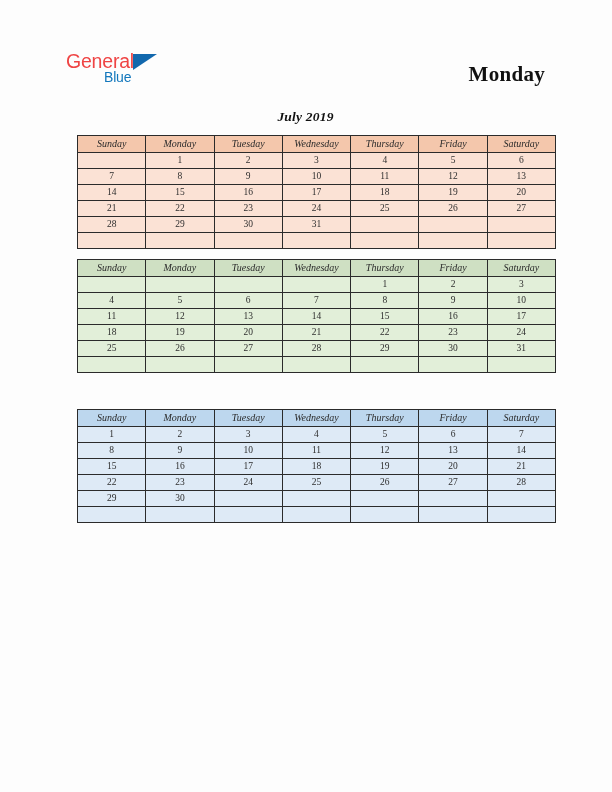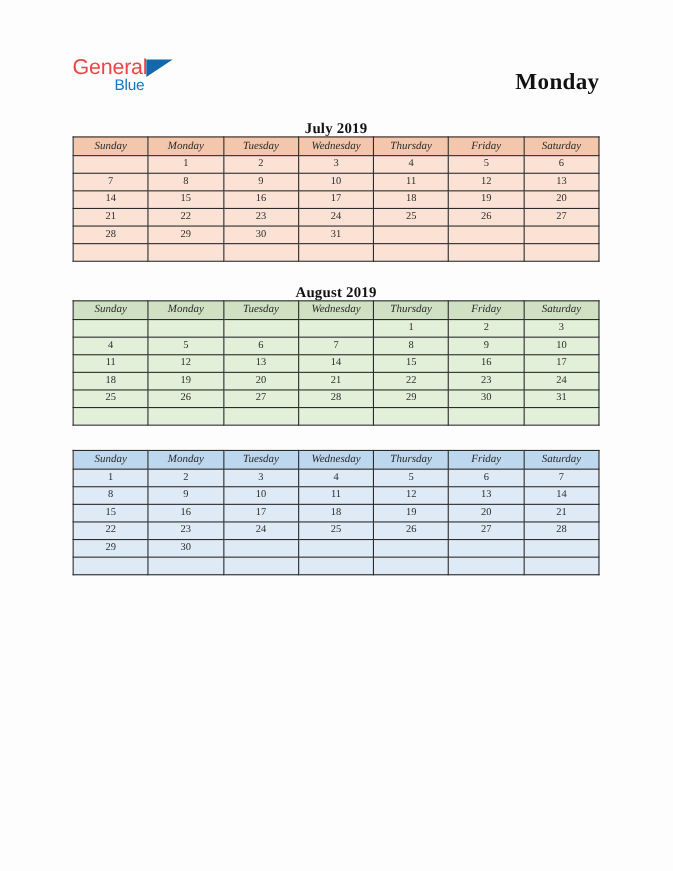--- a/index.html
+++ b/index.html
@@ -78,30 +78,32 @@
     width: 479px;
   }
   #month-0 { top: 110px; }
   #month-1 { top: 259px; }
   #month-2 { top: 409px; }
 
   .month-title {
     text-align: center;
     font-size: 13.5px;
     font-weight: bold;
+    font-style: italic;
     color: #111111;
     line-height: 1;
-    padding-bottom: 0;
+    padding-bottom: 11px;
     letter-spacing: 0.2px;
   }
 
   table.cal {
     border-collapse: collapse;
     width: 479px;
     table-layout: fixed;
+    margin-left: 11px;
   }
   table.cal td,
   table.cal th {
     border: 1px solid #2b2b2b;
     height: 15px;
     text-align: center;
     vertical-align: middle;
     font-size: 9.5px;
     color: #2e2e2e;
     padding: 0;
@@ -208,21 +210,20 @@
           <td></td>
           <td></td>
           <td></td>
           <td></td>
         </tr>
     </tbody>
   </table>
 </div>
 
 <div class="month-block" id="month-1">
-  <div class="month-title">August 2019</div>
   <table class="cal theme-green">
     <thead>
       <tr>
         <th>Sunday</th>
         <th>Monday</th>
         <th>Tuesday</th>
         <th>Wednesday</th>
         <th>Thursday</th>
         <th>Friday</th>
         <th>Saturday</th>

